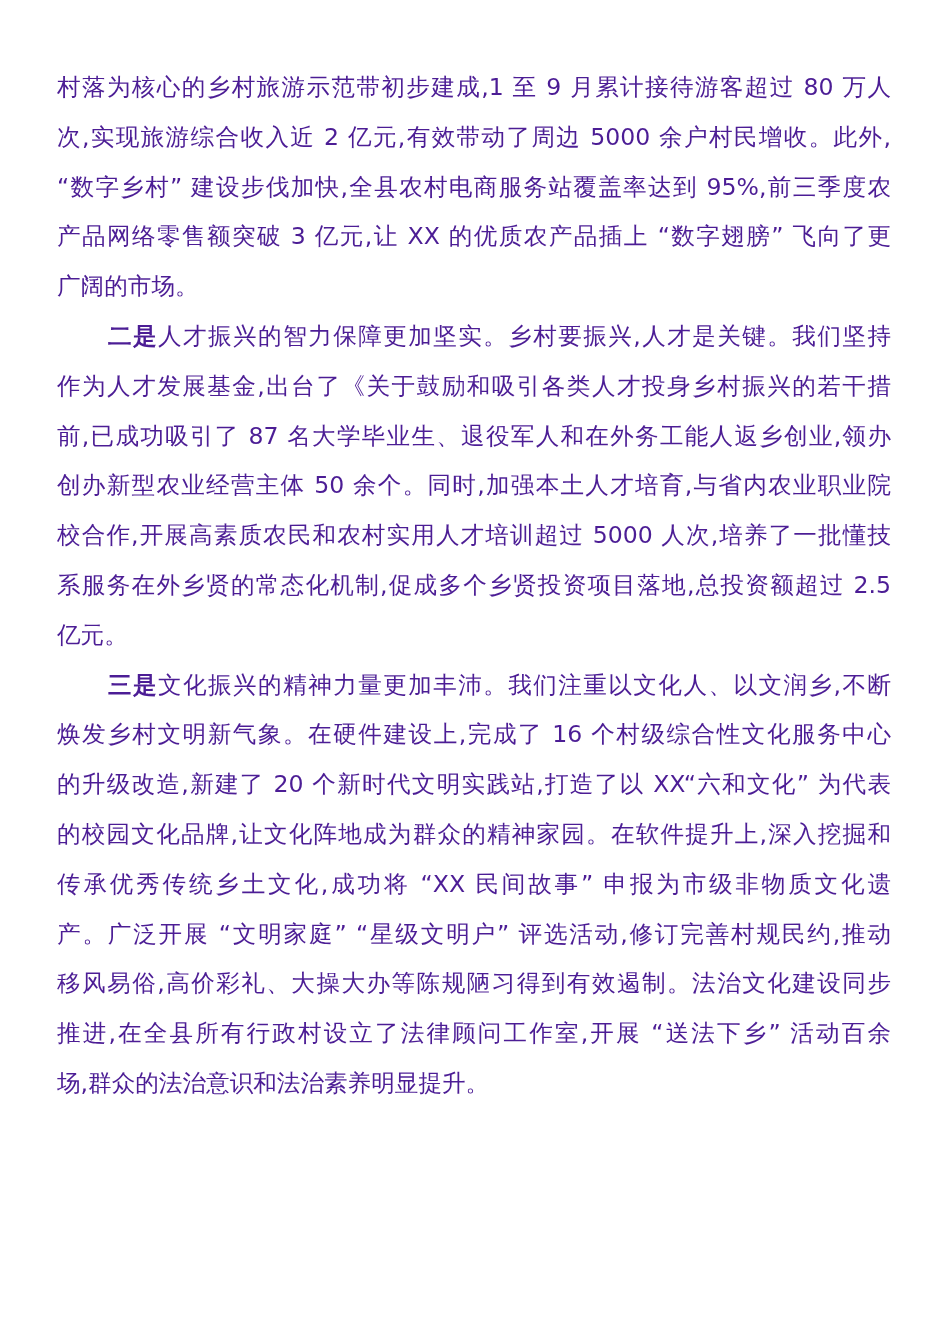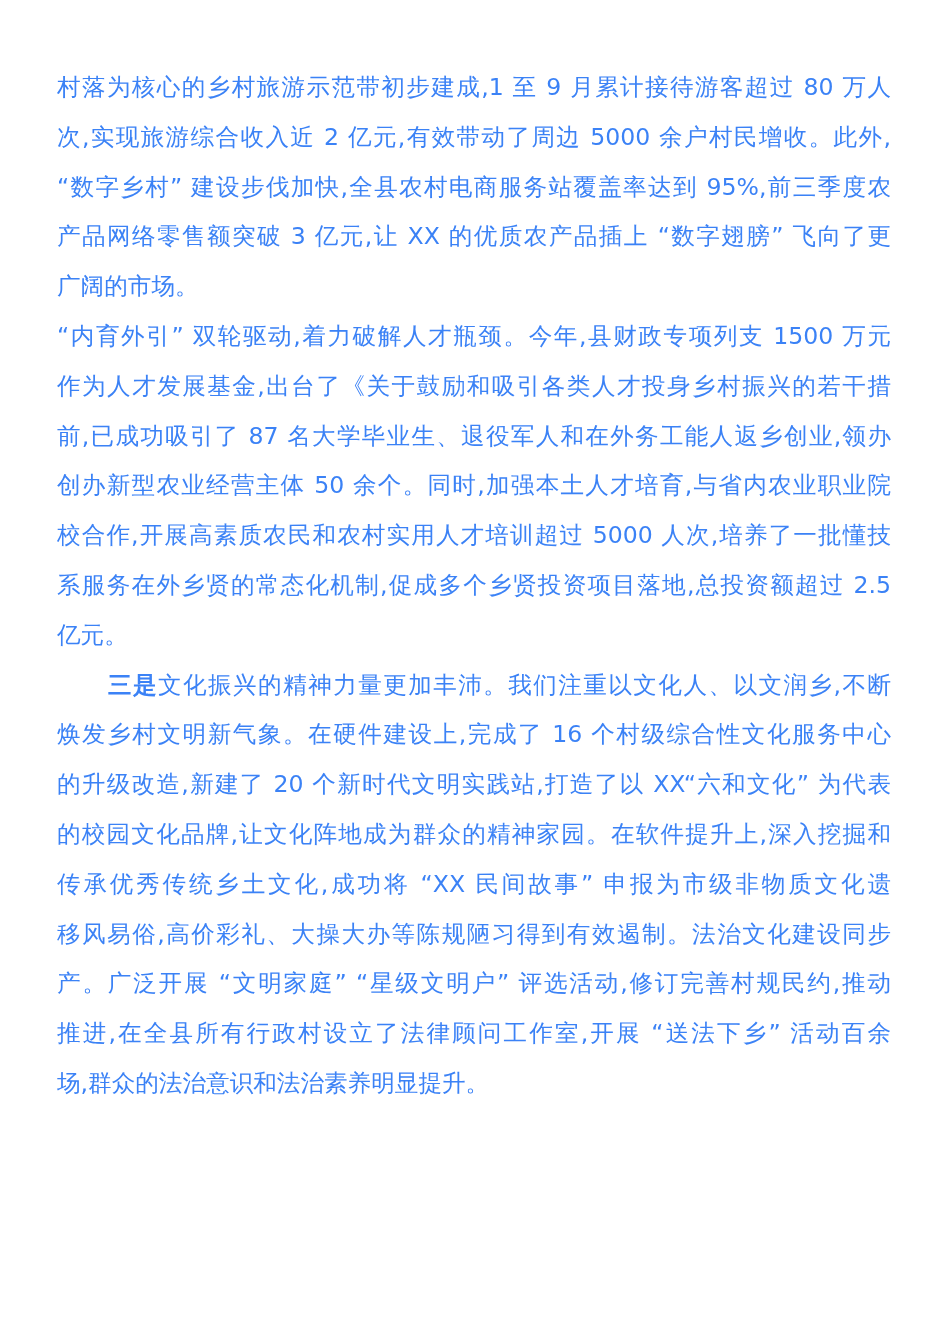--- a/index.html
+++ b/index.html
@@ -13,21 +13,21 @@
       position: relative;
       overflow: hidden;
     }
     .page {
       position: absolute;
       left: 57px;
       top: 63px;
       width: 834px;
       font-family: "DejaVu Sans", "Liberation Sans", sans-serif;
       font-size: 23.6px;
-      color: #3b82f6;
+      color: #4c1d95;
     }
     .line {
       height: 49.8px;
       line-height: 49.8px;
       white-space: nowrap;
       text-align: justify;
       text-align-last: justify;
       overflow: hidden;
     }
     .line.last {
@@ -47,34 +47,34 @@
 
   <div class="paragraph">
     <div class="line">村落为核心的乡村旅游示范带初步建成,1 至 9 月累计接待游客超过 80 万人</div>
     <div class="line">次,实现旅游综合收入近 2 亿元,有效带动了周边 5000 余户村民增收。此外,</div>
     <div class="line">“数字乡村” 建设步伐加快,全县农村电商服务站覆盖率达到 95%,前三季度农</div>
     <div class="line">产品网络零售额突破 3 亿元,让 XX 的优质农产品插上 “数字翅膀” 飞向了更</div>
     <div class="line last">广阔的市场。</div>
   </div>
 
   <div class="paragraph">
-    <div class="line">“内育外引” 双轮驱动,着力破解人才瓶颈。今年,县财政专项列支 1500 万元</div>
+    <div class="line indent"><span class="lead">二是</span><span>人才振兴的智力保障更加坚实。乡村要振兴,人才是关键。我们坚持</span></div>
     <div class="line">作为人才发展基金,出台了《关于鼓励和吸引各类人才投身乡村振兴的若干措</div>
     <div class="line">前,已成功吸引了 87 名大学毕业生、退役军人和在外务工能人返乡创业,领办</div>
     <div class="line">创办新型农业经营主体 50 余个。同时,加强本土人才培育,与省内农业职业院</div>
     <div class="line">校合作,开展高素质农民和农村实用人才培训超过 5000 人次,培养了一批懂技</div>
     <div class="line">系服务在外乡贤的常态化机制,促成多个乡贤投资项目落地,总投资额超过 2.5</div>
     <div class="line last">亿元。</div>
   </div>
 
   <div class="paragraph">
     <div class="line indent"><span class="lead">三是</span><span>文化振兴的精神力量更加丰沛。我们注重以文化人、以文润乡,不断</span></div>
     <div class="line">焕发乡村文明新气象。在硬件建设上,完成了 16 个村级综合性文化服务中心</div>
     <div class="line">的升级改造,新建了 20 个新时代文明实践站,打造了以 XX“六和文化” 为代表</div>
     <div class="line">的校园文化品牌,让文化阵地成为群众的精神家园。在软件提升上,深入挖掘和</div>
     <div class="line">传承优秀传统乡土文化,成功将 “XX 民间故事” 申报为市级非物质文化遗</div>
+    <div class="line">产。广泛开展 “文明家庭” “星级文明户” 评选活动,修订完善村规民约,推动</div>
     <div class="line">移风易俗,高价彩礼、大操大办等陈规陋习得到有效遏制。法治文化建设同步</div>
-    <div class="line">产。广泛开展 “文明家庭” “星级文明户” 评选活动,修订完善村规民约,推动</div>
     <div class="line">推进,在全县所有行政村设立了法律顾问工作室,开展 “送法下乡” 活动百余</div>
     <div class="line last">场,群众的法治意识和法治素养明显提升。</div>
   </div>
 
 </div>
 
 </body></html>

